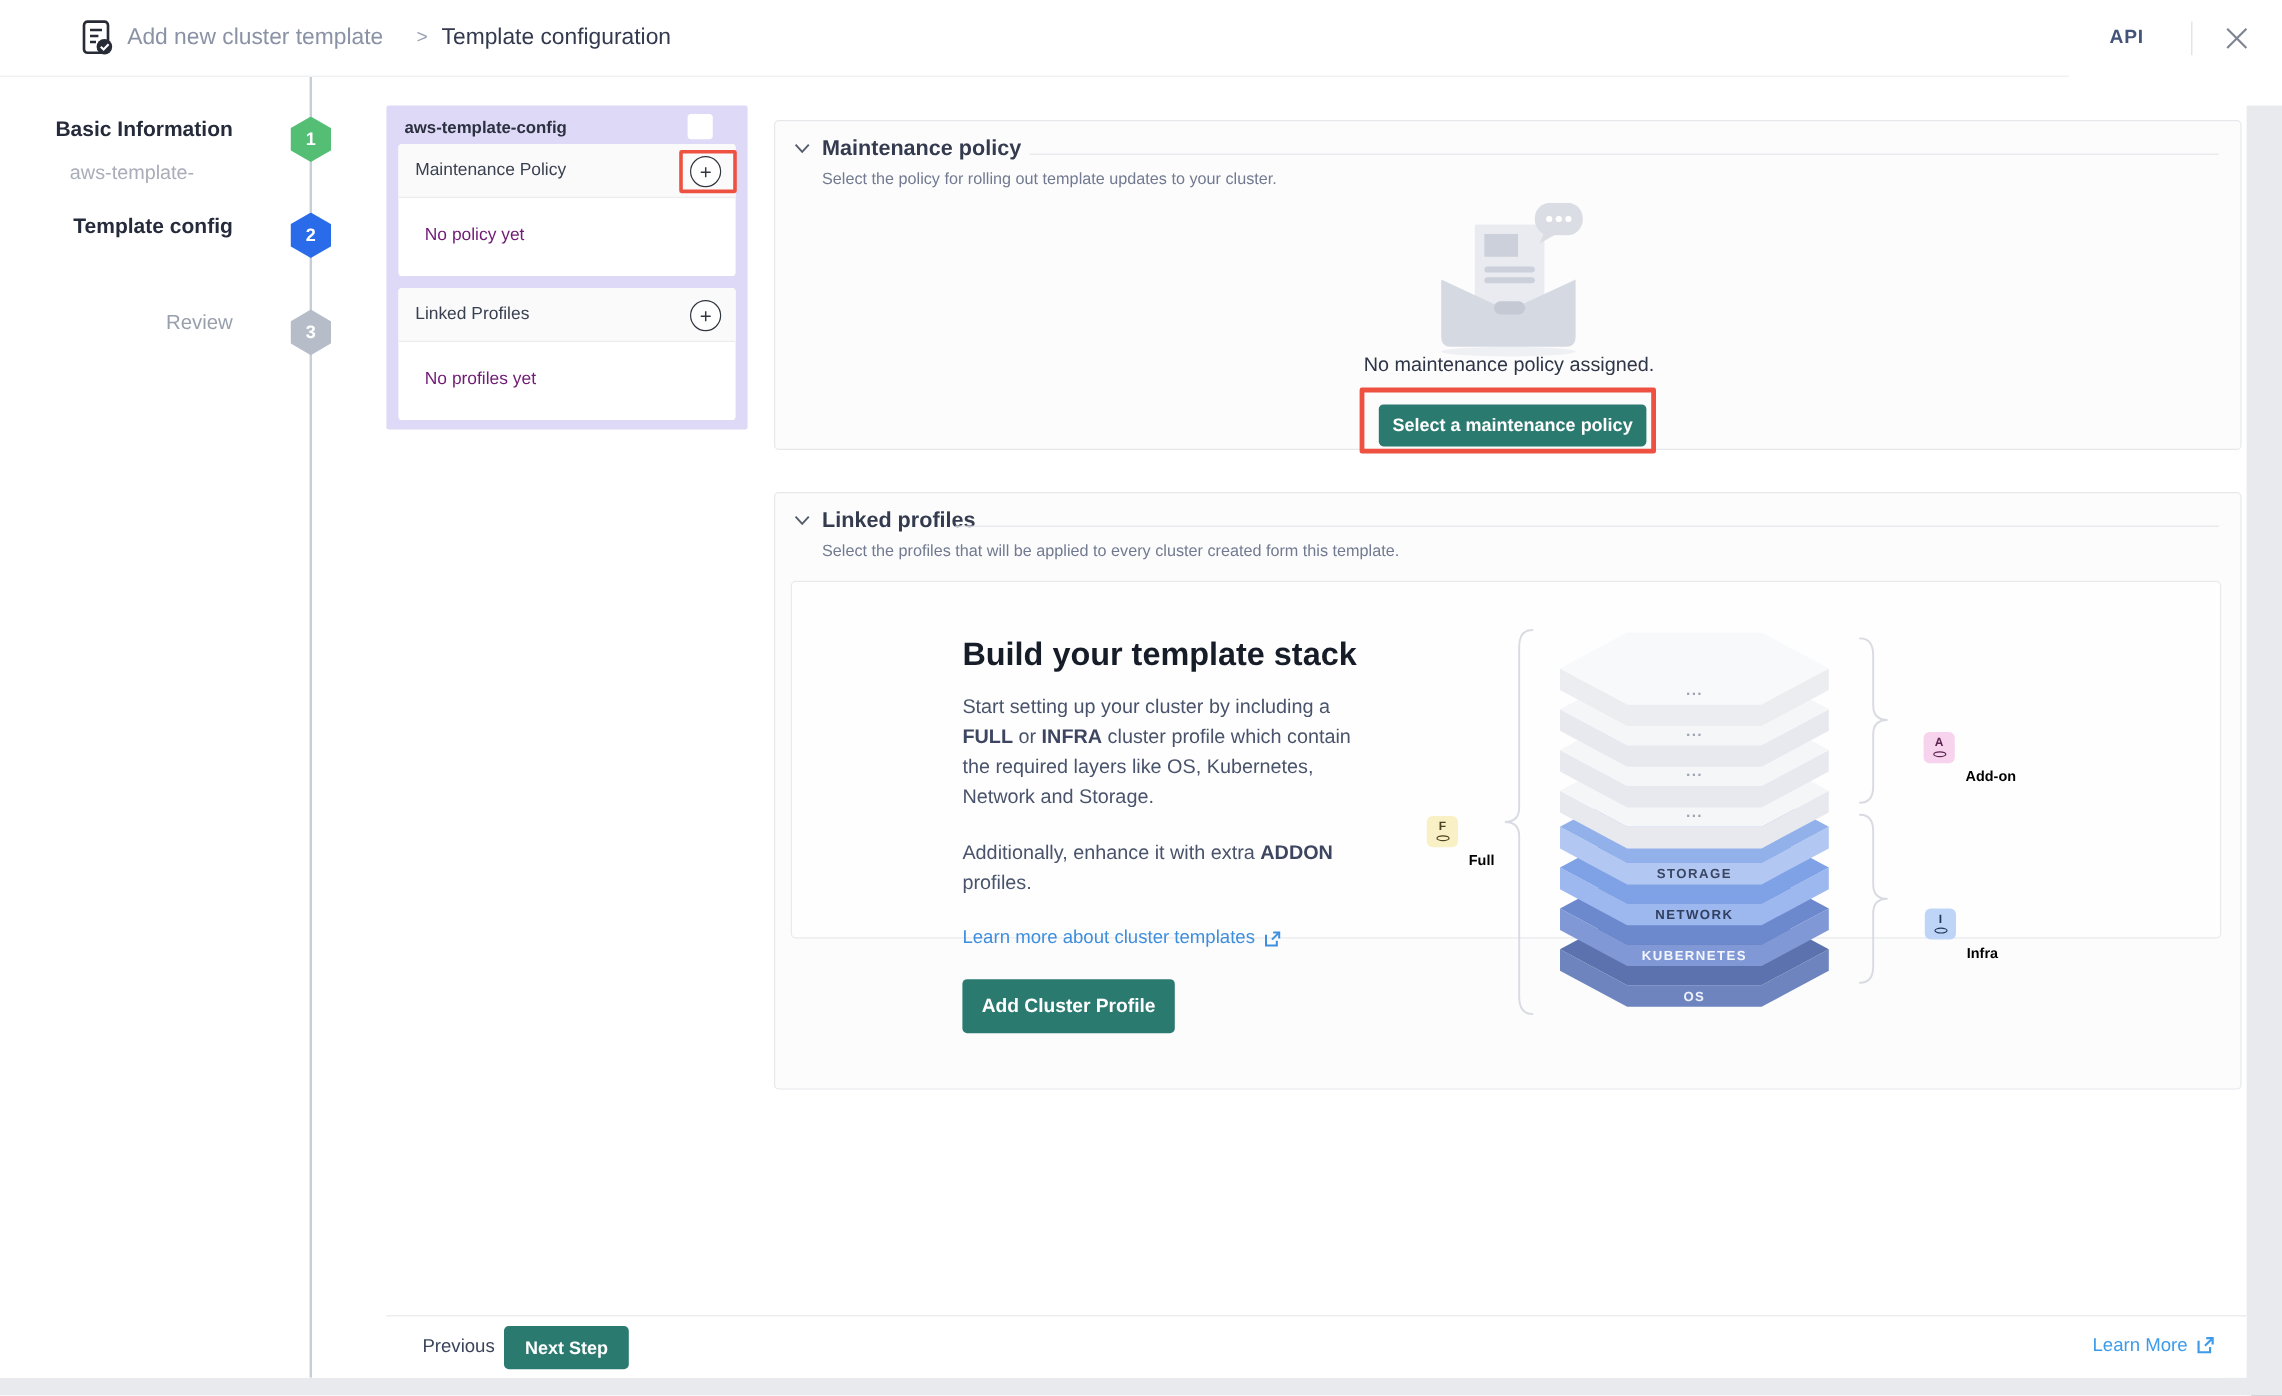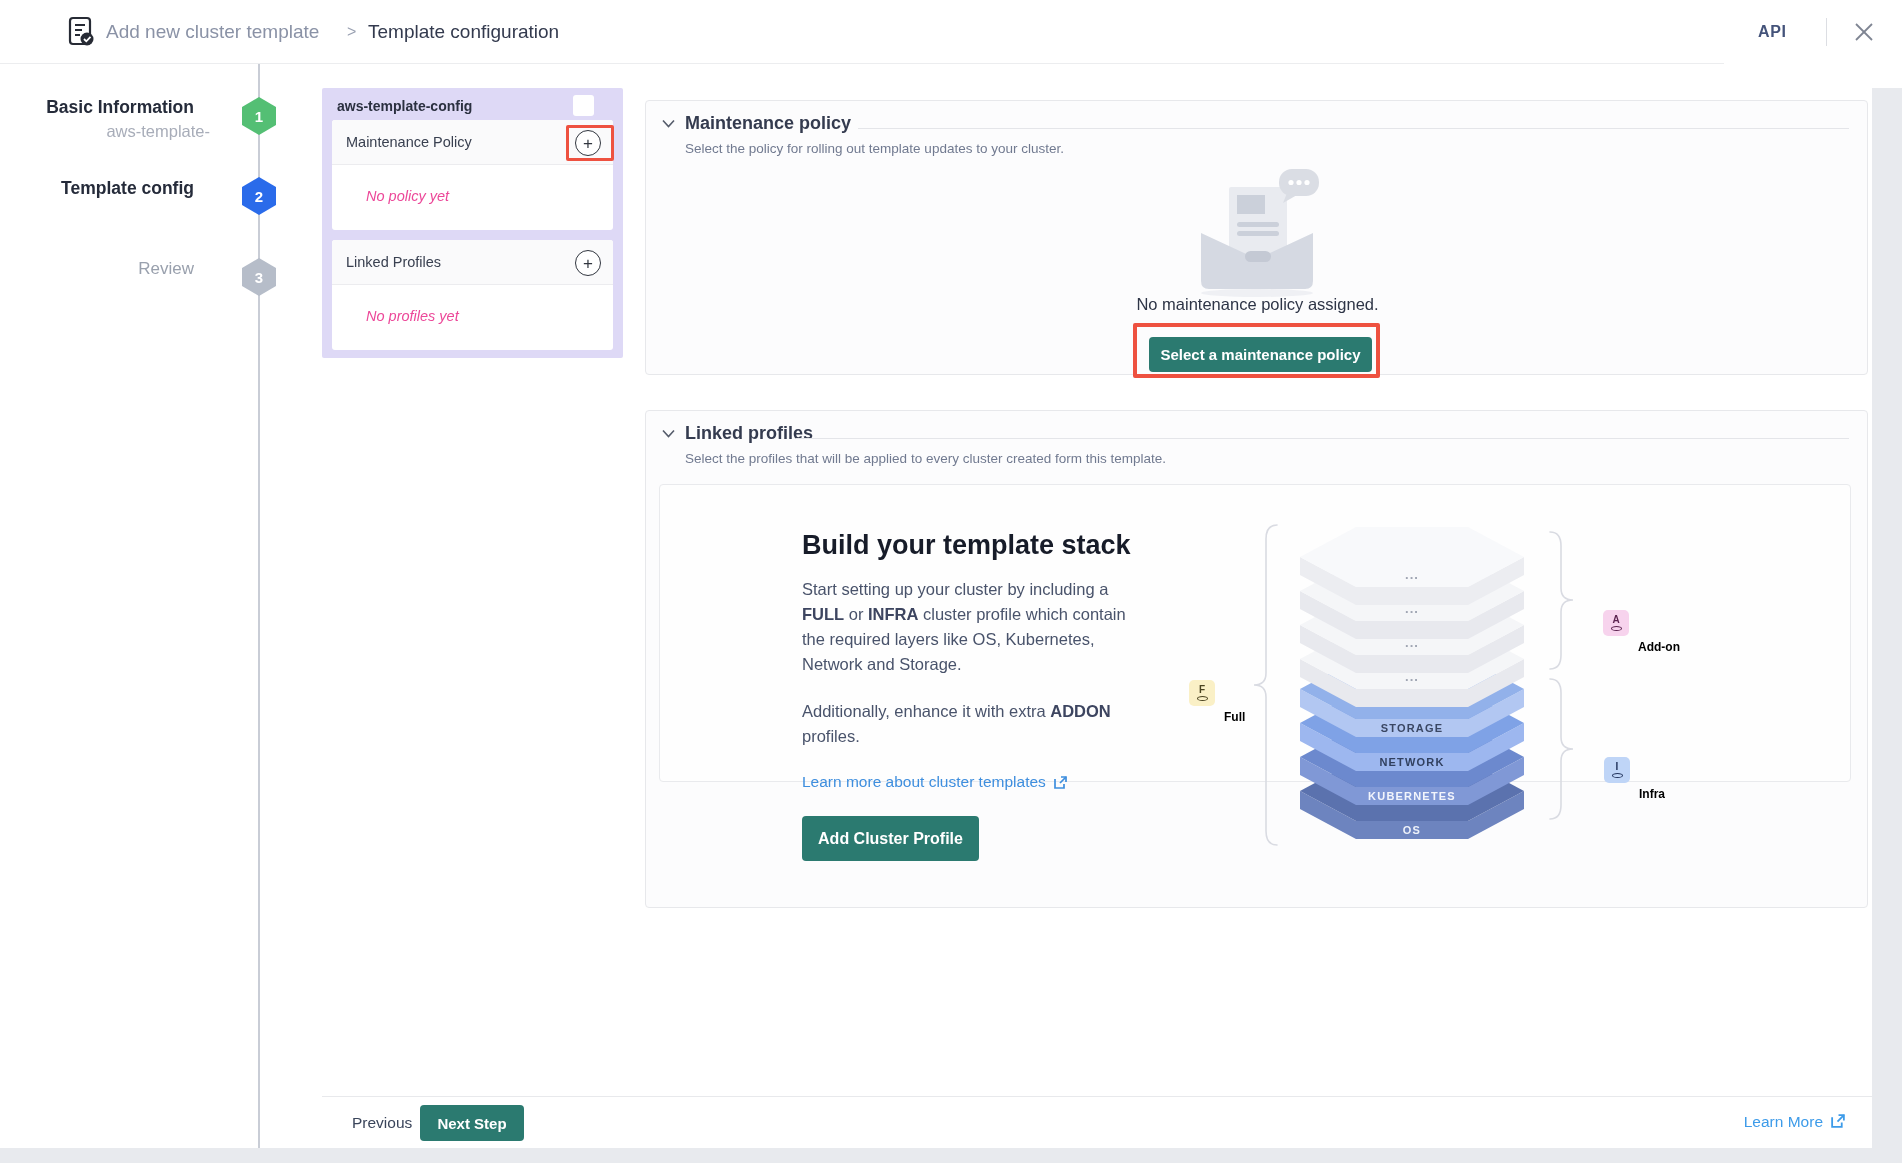--- a/index.html
+++ b/index.html
@@ -36,21 +36,21 @@
 
   
   .config-panel { left:322px; top:88px; width:301px; height:270px; background:#DED9F6; border-radius:2px; }
   .panel-title { left:15px; top:10px; font-size:14px; font-weight:600; color:#2B3040; }
   .panel-checkbox { left:251px; top:7px; width:21px; height:21px; background:#fff; border-radius:3px; cursor:pointer; }
   .mini-card { left:10px; width:281px; height:110px; background:#fff; border-radius:3px; overflow:hidden; }
   .mini-card .card-head { position:absolute; left:0; top:0; right:0; height:45px; background:#FAFAFB; border-bottom:1px solid #ECECEF; }
   .mini-card .card-title { position:absolute; left:14px; top:14px; font-size:14.5px; color:#394050; }
   .plus-btn { width:26px; height:26px; border:1.6px solid #31363F; border-radius:50%; color:#31363F;
               display:flex; align-items:center; justify-content:center; font-size:17px; line-height:1; cursor:pointer; background:#fff; }
-  .empty-text { position:absolute; left:34px; top:68px; font-size:14.5px; color:#ec4899;font-style:italic; }
+  .empty-text { position:absolute; left:22px; top:68px; font-size:14.5px; color:#701a75; }
   .annotation { border:3.5px solid #EE5140; border-radius:2px; z-index:4; pointer-events:none; }
 
   
   .section { left:645px; width:1223px; background:#FCFCFD; border:1px solid #E7E8EB; border-radius:4px; }
   .sec-chevron { left:16px; top:18px; }
   .sec-title { left:39px; top:12px; font-size:18px; font-weight:600; color:#343B4F; }
   .sec-line { top:27px; right:18px; height:1px; background:#E4E5E9; }
   .sec-sub { left:39px; top:40px; font-size:13.5px; color:#717A90; }
 
   .no-policy-msg { left:0; width:1223px; top:194px; text-align:center; font-size:16.5px; color:#2E3547; }
@@ -102,21 +102,21 @@
   <svg class="abs close-x" viewBox="0 0 24 24">
     <line x1="4" y1="4" x2="20" y2="20" stroke="#7E8492" stroke-width="1.8"></line>
     <line x1="20" y1="4" x2="4" y2="20" stroke="#7E8492" stroke-width="1.8"></line>
   </svg>
 </div>
 
 <div class="abs sidebar">
   <div class="abs step-line"></div>
 
   <div class="abs step-label" style="top:33px;">Basic Information</div>
-  <div class="abs step-sub" style="top:58px;">aws-template-</div>
+  <div class="abs step-sub" style="top:71px;text-align:center;">aws-template-</div>
   <div class="abs hex done" style="left:242px; top:33px;">
     <span>1</span>
   </div>
 
   <div class="abs step-label" style="top:114px;">Template config</div>
   <div class="abs hex active" style="left:242px; top:113px;">
     <span>2</span>
   </div>
 
   <div class="abs step-label inactive" style="top:195px; font-size:17px;">Review</div>

